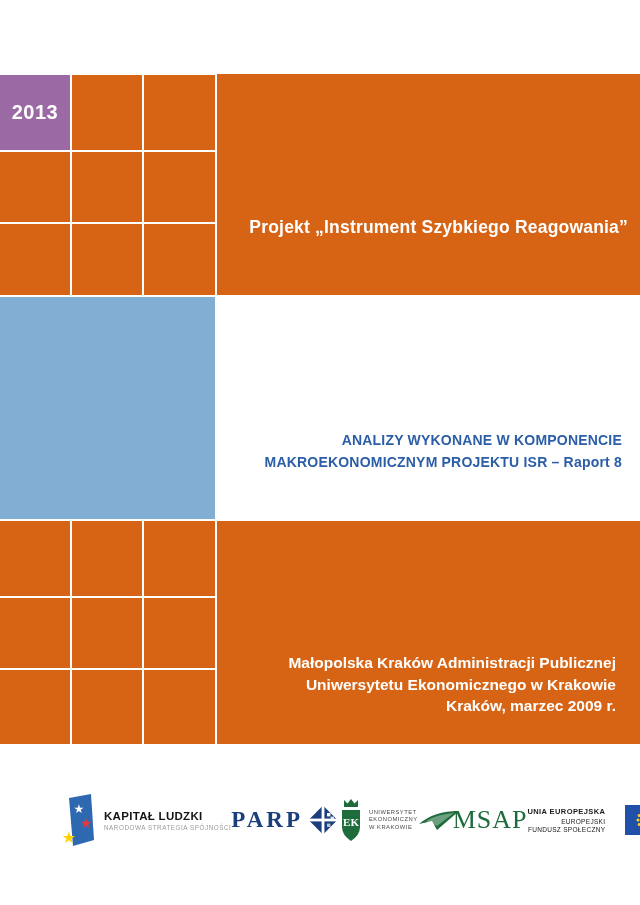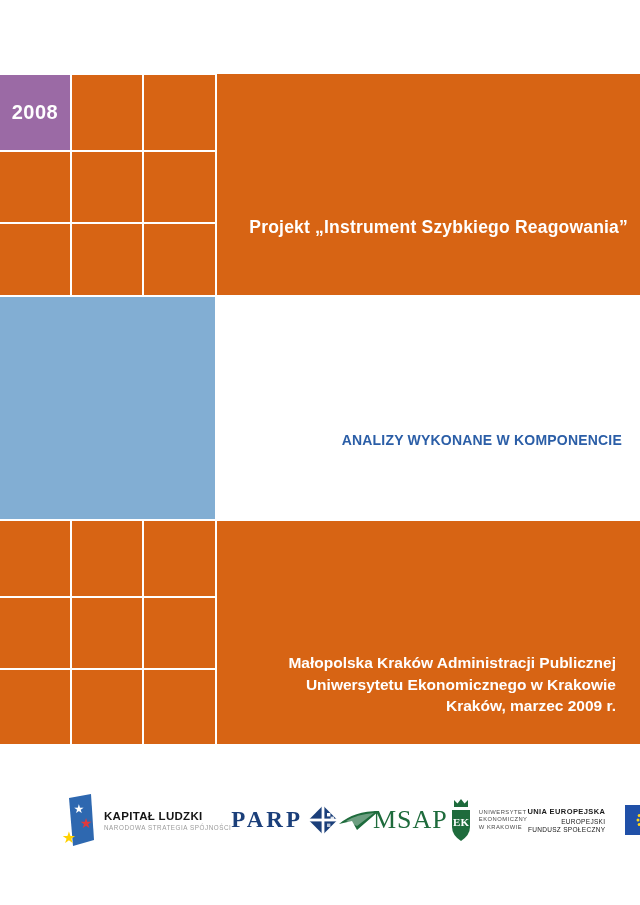--- a/index.html
+++ b/index.html
@@ -50,40 +50,41 @@
   .eu-line1{font-size:7.5px;font-weight:bold;letter-spacing:.4px;white-space:nowrap;}
   .eu-line2,.eu-line3{font-size:6.5px;margin-top:1.5px;letter-spacing:.3px;white-space:nowrap;}
 </style>
 </head>
 <body>
 
 <div class="page">
 
   <div class="mosaic mosaic-top">
     <div class="cell year-cell">
-      <span class="year-text">2008</span>
+      <span class="year-text">2013</span>
     </div>
     <div class="cell"></div>
     <div class="cell"></div>
     <div class="cell"></div>
     <div class="cell"></div>
     <div class="cell"></div>
     <div class="cell"></div>
     <div class="cell"></div>
     <div class="cell"></div>
   </div>
 
   <div class="banner banner-top">
     <div class="project-title">Projekt „Instrument Szybkiego Reagowania”</div>
   </div>
 
   <div class="blue-block"></div>
 
   <div class="report-title">
     <div>ANALIZY WYKONANE W KOMPONENCIE</div>
+    <div>MAKROEKONOMICZNYM PROJEKTU ISR – Raport 8</div>
   </div>
 
   <div class="mosaic mosaic-bottom">
     <div class="cell"></div>
     <div class="cell"></div>
     <div class="cell"></div>
     <div class="cell"></div>
     <div class="cell"></div>
     <div class="cell"></div>
     <div class="cell"></div>
@@ -120,38 +121,38 @@
         <rect x="4.8" y="4.8" width="20.4" height="20.4" transform="rotate(45 15 15)" fill="#1B3F7A"></rect>
         <rect x="13.6" y="0" width="2.8" height="30" fill="#ffffff"></rect>
         <rect x="0" y="13.6" width="30" height="2.8" fill="#ffffff"></rect>
         <rect x="19" y="8" width="3.4" height="3.4" fill="#ffffff"></rect>
         <rect x="22.6" y="11.6" width="3.4" height="3.4" fill="#ffffff" opacity=".85"></rect>
         <rect x="19" y="18.6" width="3.4" height="3.4" fill="#ffffff" opacity=".7"></rect>
       </svg>
     </div>
 
     <div class="logo">
-      <svg width="42" height="24" viewBox="0 0 42 24">
-        <path d="M1 16 Q16 3 41 3 L19 22 L14 13 Z" fill="#1E6B3C"></path>
-        <path d="M8 13 Q20 6 36 5 L19 18 Z" fill="#ffffff" opacity=".35"></path>
-      </svg>
-      <span class="msap-word">MSAP</span>
-    </div>
-
-    <div class="logo">
       <svg width="26" height="44" viewBox="0 0 26 44">
         <path d="M6 9 L6 2 L9.5 5.5 L13 1 L16.5 5.5 L20 2 L20 9 Z" fill="#1E6B3C"></path>
         <path d="M4 12 L22 12 L22 29 Q22 37 13 43 Q4 37 4 29 Z" fill="#1E6B3C"></path>
         <text x="13" y="28" font-size="11" fill="#ffffff" text-anchor="middle" font-family="Liberation Serif, serif" font-weight="bold">EK</text>
       </svg>
       <div class="uek-textcol">
         <div>UNIWERSYTET</div>
         <div>EKONOMICZNY</div>
         <div>W KRAKOWIE</div>
       </div>
+    </div>
+
+    <div class="logo">
+      <svg width="42" height="24" viewBox="0 0 42 24">
+        <path d="M1 16 Q16 3 41 3 L19 22 L14 13 Z" fill="#1E6B3C"></path>
+        <path d="M8 13 Q20 6 36 5 L19 18 Z" fill="#ffffff" opacity=".35"></path>
+      </svg>
+      <span class="msap-word">MSAP</span>
     </div>
 
     <div class="logo">
       <div class="eu-textcol">
         <div class="eu-line1">UNIA EUROPEJSKA</div>
         <div class="eu-line2">EUROPEJSKI</div>
         <div class="eu-line3">FUNDUSZ SPOŁECZNY</div>
       </div>
       <svg width="44" height="30" viewBox="0 0 44 30">
         <rect width="44" height="30" fill="#2050A8"></rect>

